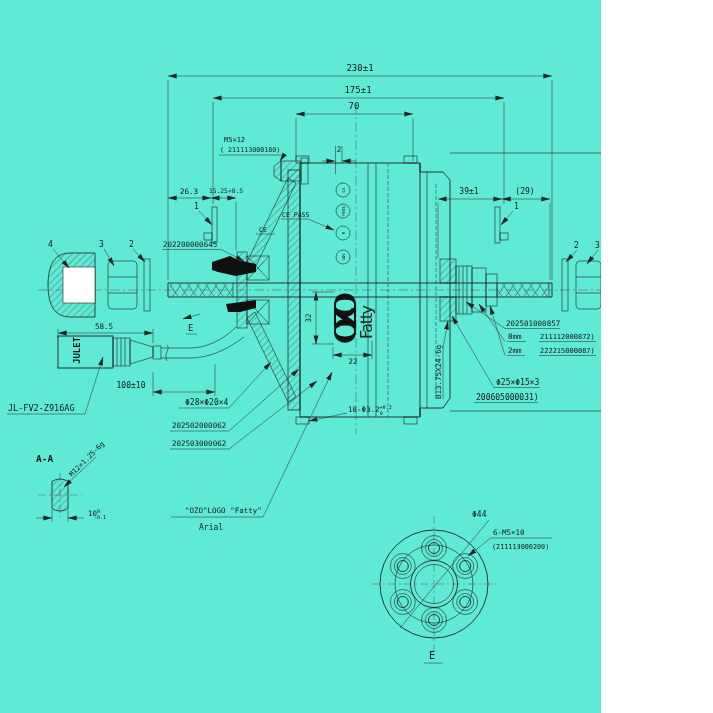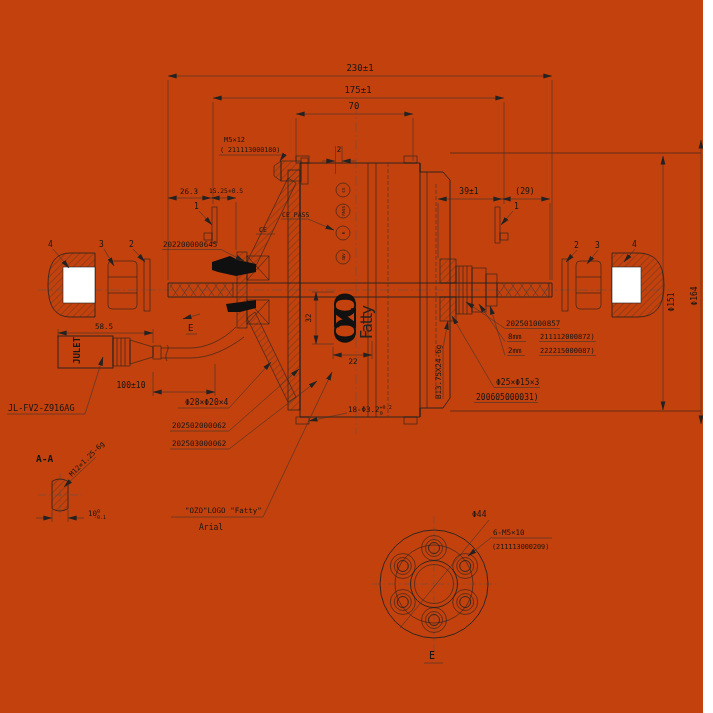--- a/index.html
+++ b/index.html
@@ -1,16 +1,16 @@
 <!DOCTYPE html>
 <html><head>
 <meta charset="utf-8">
 <style>
   html,body{margin:0;padding:0;background:#fff;}
-  #page{width:703px;height:713px;background:#c2410c;position:relative;overflow:hidden;}
+  #page{width:601px;height:713px;background:#5eead4;position:relative;overflow:hidden;}
   svg{display:block;}
   .ln{stroke:#222;stroke-width:.9;fill:none;}
   .th{stroke:#222;stroke-width:.6;fill:none;}
   .dim{stroke:#333;stroke-width:.55;fill:none;}
   .cl{stroke:#555;stroke-width:.5;fill:none;stroke-dasharray:10 3 2 3;}
   .cl2{stroke:#555;stroke-width:.5;fill:none;stroke-dasharray:8 3 2 3;}
   .hd{stroke:#333;stroke-width:.55;fill:none;stroke-dasharray:4 2;}
   .t{font-family:"DejaVu Sans Mono","Liberation Mono",monospace;fill:#161616;}
   .blk{fill:#101010;stroke:none;}
   .wfill{fill:#ffffff;}

